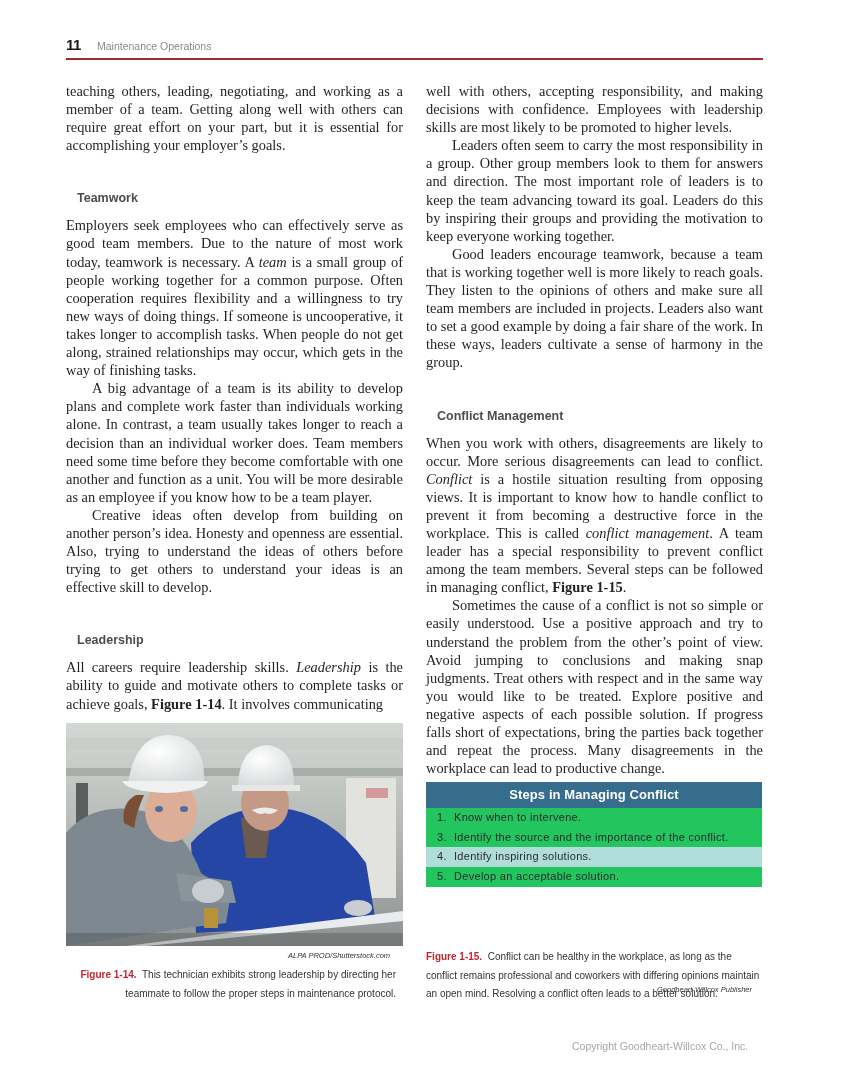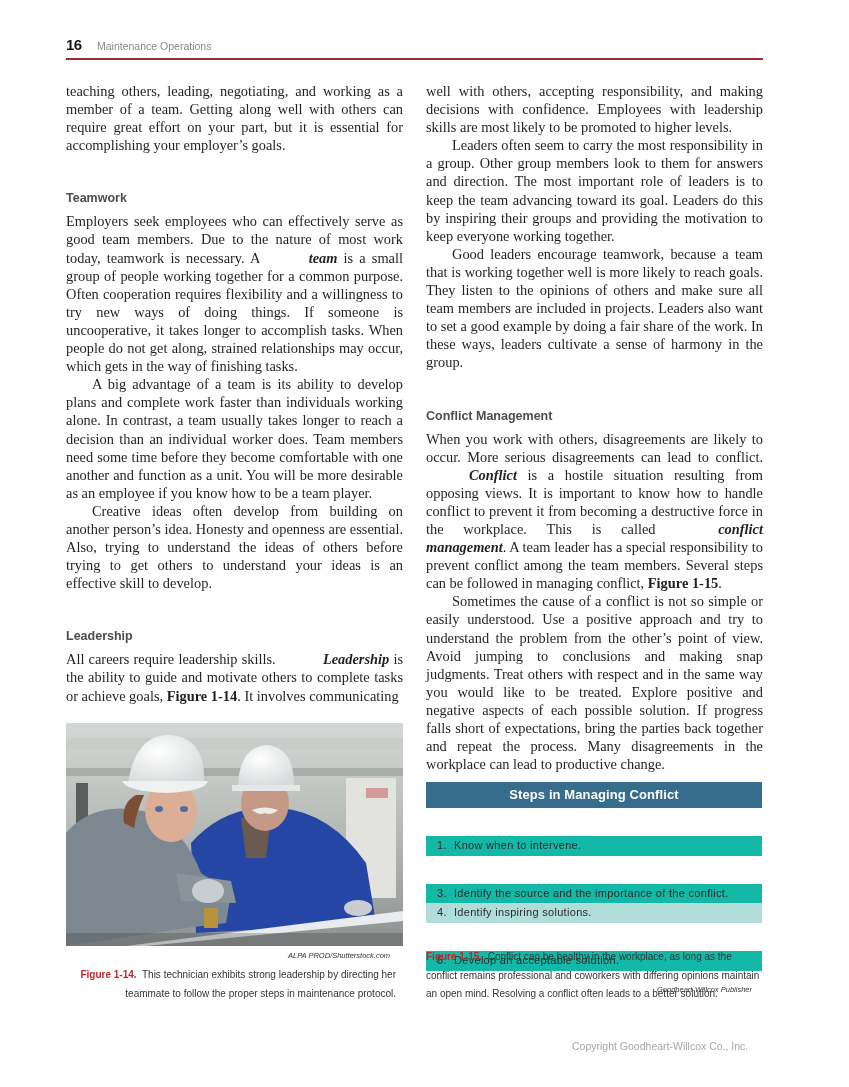--- a/index.html
+++ b/index.html
@@ -10,46 +10,46 @@
     .page-num { position: absolute; left: 0; top: 0; font-family: "Liberation Sans", sans-serif; font-weight: bold; font-size: 15px; color: #1a1a1a; letter-spacing: -0.5px; }
     .running-head { position: absolute; left: 31px; top: 4px; font-family: "Liberation Sans", sans-serif; font-size: 10.5px; color: #8a8a8a; }
     .header-rule { position: absolute; left: 66px; top: 58px; width: 697px; height: 1.5px; background: #9b2c34; }
 
     .col { position: absolute; width: 337px; }
     .col-left { left: 66px; top: 82px; }
     .col-right { left: 426px; top: 82px; }
 
     .body-text { font-family: "Liberation Serif", serif; font-size: 14.4px; line-height: 18.1px; color: #231f20; text-align: justify; margin: 0; hyphens: auto; }
     .indent { text-indent: 26px; }
-    .term { font-weight: bold; font-style: italic; margin-left: 43px; }
+    .term { font-weight: normal; font-style: italic; }
     .figref { font-weight: bold; }
 
-    .subhead { font-family: "Liberation Sans", sans-serif; font-weight: bold; font-size: 12.5px; color: #4d4d4d; margin: 0; }
+    .subhead { font-family: "Liberation Sans", sans-serif; font-weight: bold; font-size: 12.5px; color: #4d4d4d; margin: 11px; }
 
     .photo { position: absolute; left: 66px; top: 723px; width: 337px; height: 223px; overflow: hidden; background: #b9bdb9; }
     .credit { position: absolute; font-family: "Liberation Sans", sans-serif; font-style: italic; font-size: 7.5px; color: #333; }
     .caption { position: absolute; font-family: "Liberation Sans", sans-serif; font-size: 10px; line-height: 18.5px; color: #333; }
     .cap-label { color: #c0272d; font-weight: bold; }
 
     .table { position: absolute; left: 426px; top: 782px; width: 336px; }
     .table-head { background: #376d8c; color: #fff; font-family: "Liberation Sans", sans-serif; font-weight: bold; font-size: 13px; text-align: center; height: 26px; line-height: 26px; letter-spacing: 0.1px; }
     .table-row { font-family: "Liberation Sans", sans-serif; font-size: 11px; color: #2c2c2c; height: 19.7px; line-height: 19.7px; padding-left: 11px; letter-spacing: 0.3px; }
-    .row-light { background: #14b8a6; margin-top: 28px; }
+    .row-light { background: #22c55e; }
     .row-dark { background: #b0dcda; }
     .row-num { display: inline-block; width: 17px; }
 
     .copyright { position: absolute; left: 572px; top: 1040px; font-family: "Liberation Sans", sans-serif; font-size: 10.5px; color: #a7a7a7; }
   </style>
 </head>
 <body>
 
 <div class="page">
 
   <div class="header">
-    <span class="page-num">16</span>
+    <span class="page-num">11</span>
     <span class="running-head">Maintenance Operations</span>
   </div>
   <div class="header-rule"></div>
 
   <div class="col col-left">
     <p class="body-text">teaching others, leading, negotiating, and working as a member of a team. Getting along well with others can require great effort on your part, but it is essential for accomplishing your employer’s goals.</p>
 
     <h3 class="subhead" style="margin-top:37px;">Teamwork</h3>
     <p class="body-text" style="margin-top:7px;"><span>Employers seek employees who can effectively serve as good team members. Due to the nature of most work today, teamwork is necessary. A </span><span class="term">team</span><span> is a small group of people working together for a common purpose. Often cooperation requires flexibility and a willingness to try new ways of doing things. If someone is uncooperative, it takes longer to accomplish tasks. When people do not get along, strained relationships may occur, which gets in the way of finishing tasks.</span></p>
     <p class="body-text indent">A big advantage of a team is its ability to develop plans and complete work faster than individuals working alone. In contrast, a team usually takes longer to reach a decision than an individual worker does. Team members need some time before they become comfortable with one another and function as a unit. You will be more desirable as an employee if you know how to be a team player.</p>

